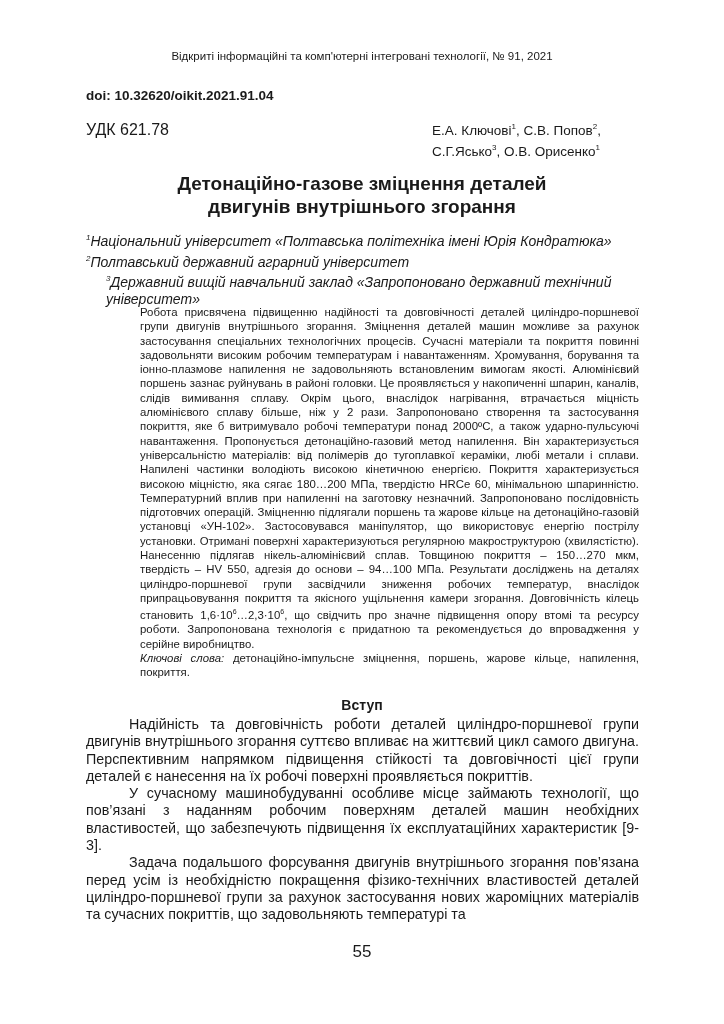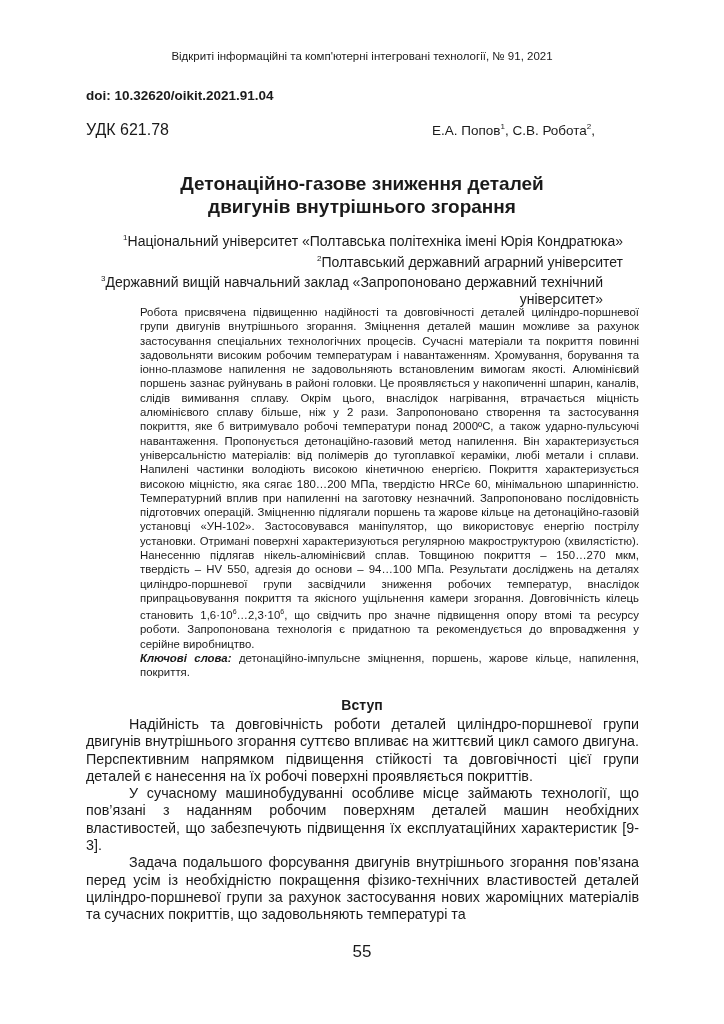--- a/index.html
+++ b/index.html
@@ -3,46 +3,47 @@
 <meta charset="utf-8">
 <style>
   html, body { margin:0; padding:0; background:#ffffff; }
   body { width:724px; height:1024px; position:relative; overflow:hidden; color:#1a1a1a; font-family:"Liberation Sans", sans-serif; }
   .running-head { position:absolute; left:0; top:50px; width:724px; text-align:center; font-size:11.5px; }
   .doi { position:absolute; left:86px; top:88px; font-weight:bold; font-size:13.5px; }
   .udk { position:absolute; left:86px; top:121px; font-size:16px; }
   .authors { position:absolute; left:432px; top:118px; font-size:13.5px; line-height:17px; }
   .authors sup { font-size:8px; }
   .title { position:absolute; left:0; top:172px; width:724px; text-align:center; font-weight:bold; font-size:19px; line-height:23px; }
-  .affils { position:absolute; left:70px; top:229px; width:553px; text-align:right; font-size:14px; line-height:17px; }
+  .affils { position:absolute; left:86px; top:229px; width:553px; text-align:left; font-style:italic; font-size:14px; line-height:17px; }
   .affils sup { font-size:8px; }
   .abstract { position:absolute; left:140px; top:305px; width:499px; font-size:11.4px; line-height:14.3px; text-align:justify; }
   .abstract p { margin:0; }
   .abstract sup { font-size:7px; }
-  .kw-label { font-weight:bold; font-style:italic; }
+  .kw-label { font-weight:normal; font-style:italic; }
   .section-head { position:absolute; left:0; top:697px; width:724px; text-align:center; font-weight:bold; font-size:14px; }
   .body { position:absolute; left:86px; top:716px; width:553px; font-size:14.3px; line-height:17.3px; text-align:justify; }
   .body p { margin:0; text-indent:43px; }
   .page-num { position:absolute; left:0; top:942px; width:724px; text-align:center; font-size:17px; }
 </style>
 </head>
 <body>
 
 <div class="running-head">Відкриті інформаційні та комп'ютерні інтегровані технології, № 91, 2021</div>
 
 <div class="doi">doi: 10.32620/oikit.2021.91.04</div>
 
 <div class="udk">УДК 621.78</div>
 
 <div class="authors">
-  <div><span>Е.А. Попов</span><sup>1</sup><span>, С.В. Робота</span><sup>2</sup><span>,</span></div>
+  <div><span>Е.А. Ключові</span><sup>1</sup><span>, С.В. Попов</span><sup>2</sup><span>,</span></div>
+  <div><span>С.Г.Ясько</span><sup>3</sup><span>, О.В. Орисенко</span><sup>1</sup></div>
 </div>
 
 <div class="title">
-  <div>Детонаційно-газове зниження деталей</div>
+  <div>Детонаційно-газове зміцнення деталей</div>
   <div>двигунів внутрішнього згорання</div>
 </div>
 
 <div class="affils">
   <div><sup>1</sup><span>Національний університет «Полтавська політехніка імені Юрія Кондратюка»</span></div>
   <div><sup>2</sup><span>Полтавський державний аграрний університет</span></div>
   <div style="padding:0 20px;"><sup>3</sup><span>Державний вищій навчальний заклад «Запропоновано державний технічний університет»</span></div>
 </div>
 
 <div class="abstract">

